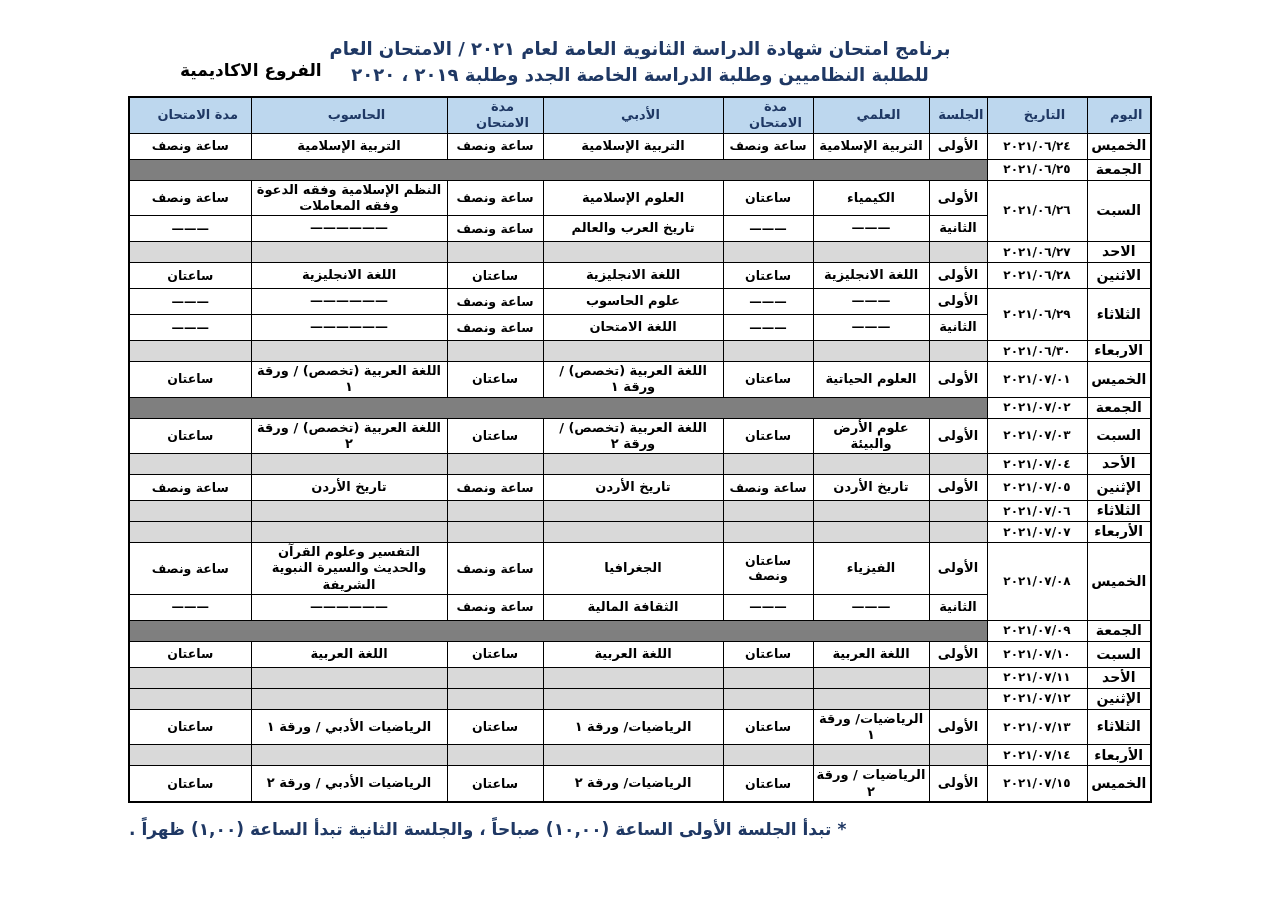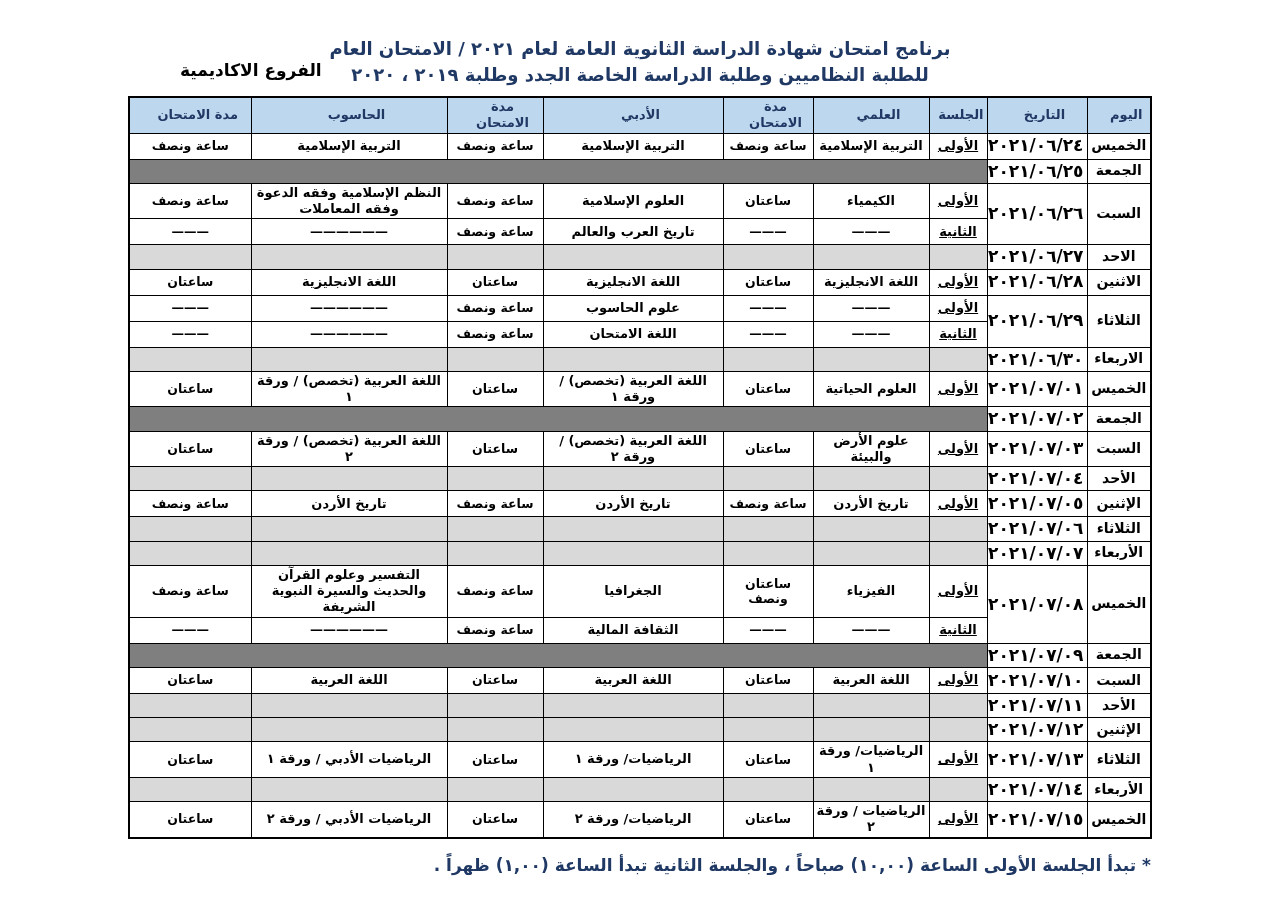--- a/index.html
+++ b/index.html
@@ -21,26 +21,26 @@
   .branch{position:absolute;left:180px;top:60px;font-size:17px;font-weight:bold;color:#000;}
   table.schedule{border-collapse:collapse;width:1022px;margin:8px auto 0;table-layout:fixed;
     border:2px solid #000;}
   .schedule th,.schedule td{border:1px solid #000;text-align:center;vertical-align:middle;
     padding:1px 3px;line-height:1.25;}
   .schedule th{background:var(--header-bg);color:var(--title-color);font-size:13px;font-weight:bold;height:22px;padding-left:18px;}
   .schedule td{font-size:13px;font-weight:bold;color:#000;}
   tr.exam td{height:26px;}
   tr.noexam td,tr.holiday td{height:21px;}
   td.day{font-size:14px;margin-top:7px;}
-  td.date{font-size:17px;}
-  td.sess{font-size:13px;text-decoration:underline;}
+  td.date{font-size:12px;}
+  td.sess{font-size:13px;}
   td.dur{font-size:12.5px;}
   td.gray{background:var(--no-exam-bg);}
   td.band{background:var(--holiday-bg);}
-  .footnote{width:1022px;margin:16px auto 0;text-align:right;color:var(--title-color);
+  .footnote{width:1022px;margin:16px auto 0;text-align:left;color:var(--title-color);
     font-size:17px;font-weight:bold;}
 </style>
 </head>
 <body>
 
 <div class="page">
 
   <div class="titles">
     <div>برنامج امتحان شهادة الدراسة الثانوية العامة  لعام ٢٠٢١ /  الامتحان العام</div>
     <div>للطلبة النظاميين وطلبة الدراسة الخاصة الجدد وطلبة ٢٠١٩ ، ٢٠٢٠</div>

